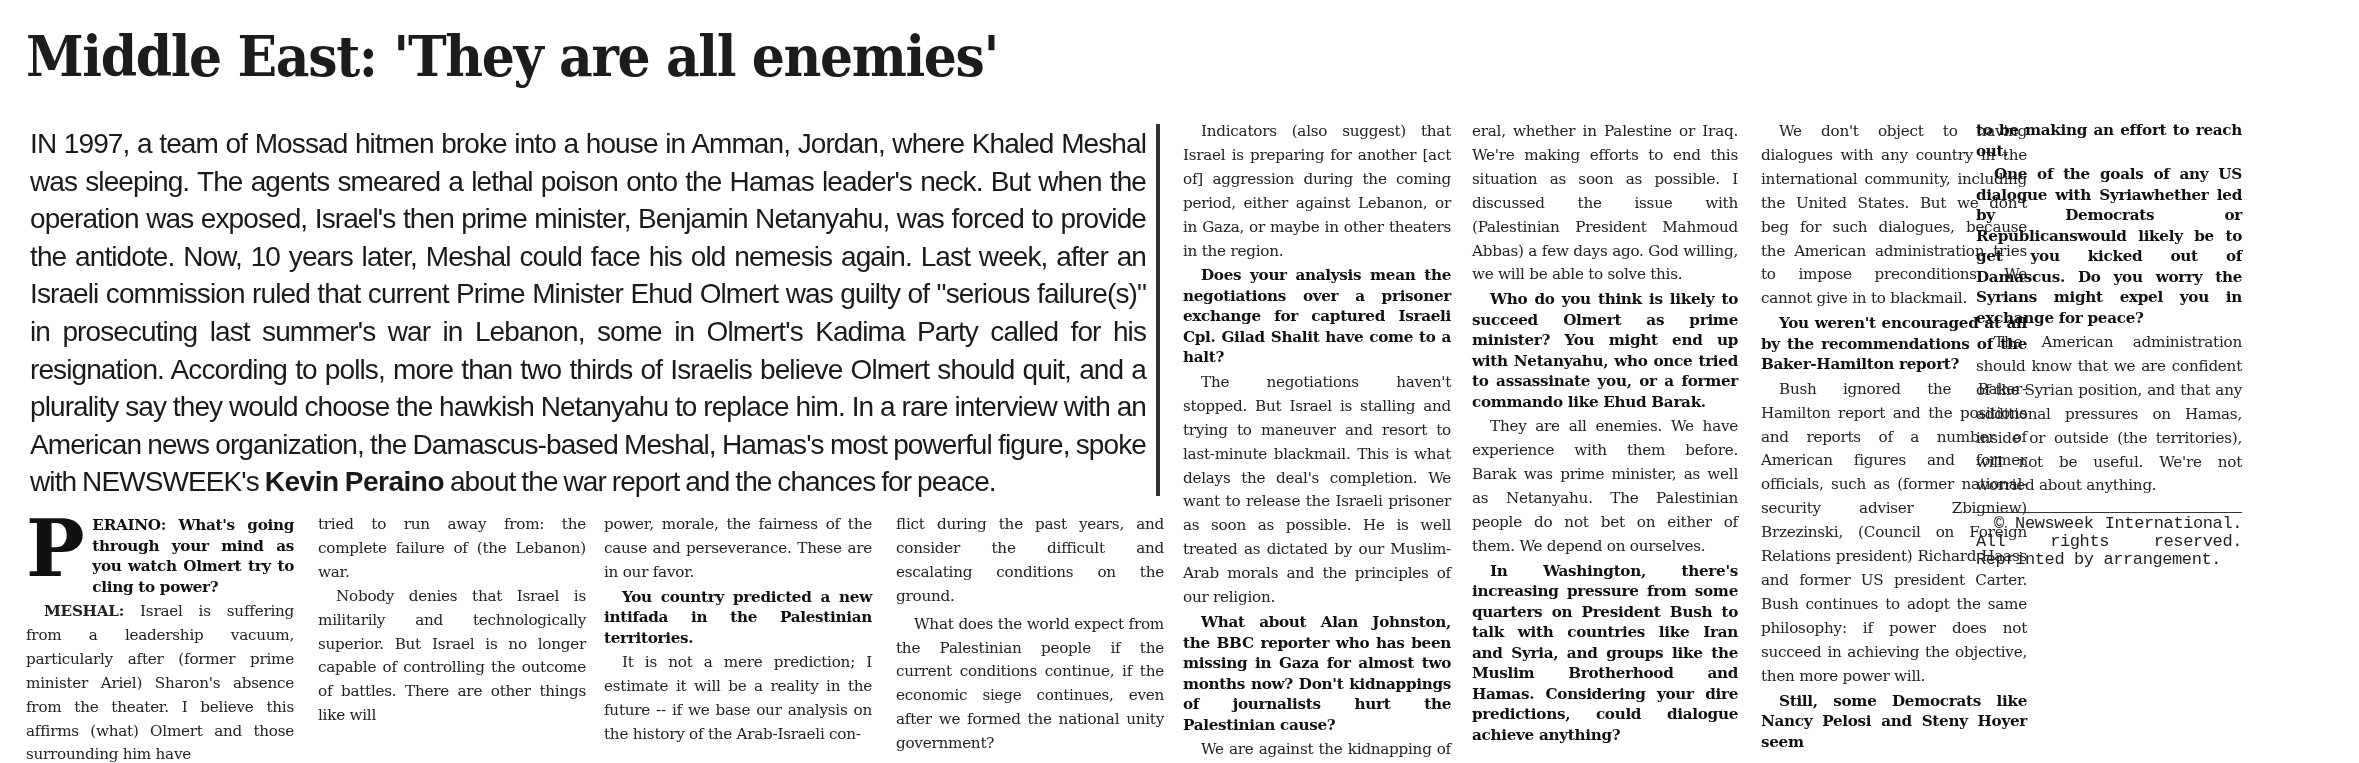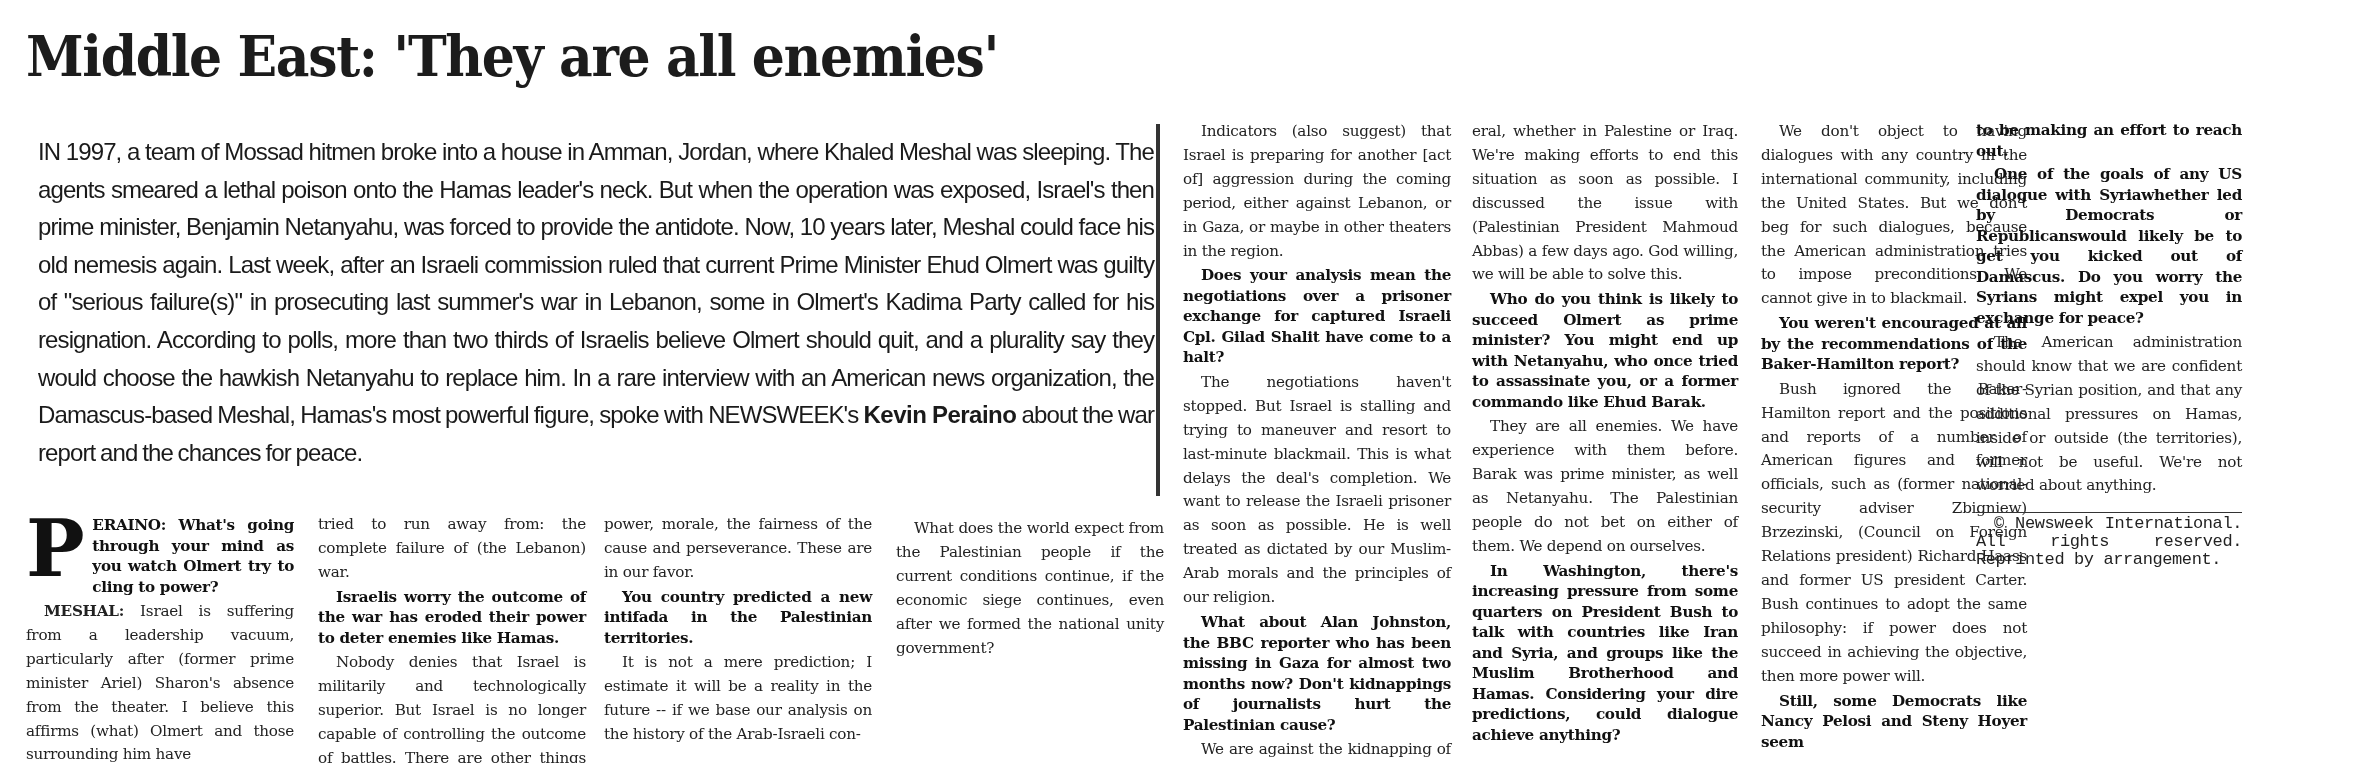--- a/index.html
+++ b/index.html
@@ -5,22 +5,22 @@
   html, body { margin: 0; padding: 0; background: #ffffff; }
   body { width: 2359px; height: 763px; position: relative; overflow: hidden; color: #1a1a1a; }
   .headline {
     position: absolute; left: 26px; top: 16px; margin: 0;
     font-family: "DejaVu Serif", serif; font-weight: bold;
     font-size: 56px; line-height: 80px; letter-spacing: -1.5px; color: #1c1c1c;
     transform: scaleX(0.93); transform-origin: left top;
   }
   .intro {
     position: absolute; left: 26px; top: 121px; width: 1116px;
-    font-family: "Liberation Sans", sans-serif; font-size: 24px; line-height: 37.6px;
-    text-align: justify; letter-spacing: -0.9px; word-spacing: -1px; color: #1a1a1a; margin: 12px;
+    font-family: "Liberation Sans", sans-serif; font-size: 28px; line-height: 37.6px;
+    text-align: justify; letter-spacing: -0.9px; word-spacing: -1px; color: #1a1a1a; margin: 4px;
   }
   .intro b { font-weight: bold; letter-spacing: -0.5px; }
   .vrule { position: absolute; left: 1156px; top: 124px; width: 4px; height: 372px; background: #333; }
   .col {
     position: absolute; font-family: "DejaVu Serif", serif; font-size: 15.2px;
     line-height: 23.9px; text-align: justify; color: #222; letter-spacing: -0.25px;
   }
   .col p { margin: 0; text-indent: 18px; }
   .col p.noindent { text-indent: 0; }
   .col p.q { font-weight: bold; line-height: 20.5px; margin: 2px 0 3px 0; letter-spacing: -0.3px; color: #111; }
@@ -52,31 +52,31 @@
 
 <div class="vrule"></div>
 
 <div class="col c1">
   <p class="q noindent"><span class="dropcap">P</span><span>ERAINO: What's going through your mind as you watch Olmert try to cling to power?</span></p>
   <p class="a"><b>MESHAL:</b><span> Israel is suffering from a leadership vacuum, particularly after (former prime minister Ariel) Sharon's absence from the theater. I believe this affirms (what) Olmert and those surrounding him have</span></p>
 </div>
 
 <div class="col c2">
   <p class="a noindent">tried to run away from: the complete failure of (the Lebanon) war.</p>
-  <p class="q">Israelis worry the outcome of the war has eroded their power to deter enemies like Hamas.</p>
   <p class="a">Nobody denies that Israel is militarily and technologically superior. But Israel is no longer capable of controlling the outcome of battles. There are other things like will</p>
 </div>
 
 <div class="col c3">
   <p class="a noindent">power, morale, the fairness of the cause and perseverance. These are in our favor.</p>
   <p class="q">You country predicted a new intifada in the Palestinian territories.</p>
   <p class="a">It is not a mere prediction; I estimate it will be a reality in the future -- if we base our analysis on the history of the Arab-Israeli con-</p>
 </div>
 
 <div class="col c4">
+  <p class="a noindent">flict during the past years, and consider the difficult and escalating conditions on the ground.</p>
   <p class="a" style="margin-top:4px">What does the world expect from the Palestinian people if the current conditions continue, if the economic siege continues, even after we formed the national unity government?</p>
 </div>
 
 <div class="col c5">
   <p class="a">Indicators (also suggest) that Israel is preparing for another [act of] aggression during the coming period, either against Lebanon, or in Gaza, or maybe in other theaters in the region.</p>
   <p class="q">Does your analysis mean the negotiations over a prisoner exchange for captured Israeli Cpl. Gilad Shalit have come to a halt?</p>
   <p class="a">The negotiations haven't stopped. But Israel is stalling and trying to maneuver and resort to last-minute blackmail. This is what delays the deal's completion. We want to release the Israeli prisoner as soon as possible. He is well treated as dictated by our Muslim-Arab morals and the principles of our religion.</p>
   <p class="q">What about Alan Johnston, the BBC reporter who has been missing in Gaza for almost two months now? Don't kidnappings of journalists hurt the Palestinian cause?</p>
   <p class="a">We are against the kidnapping of journalists and foreigners in gen-</p>
 </div>

